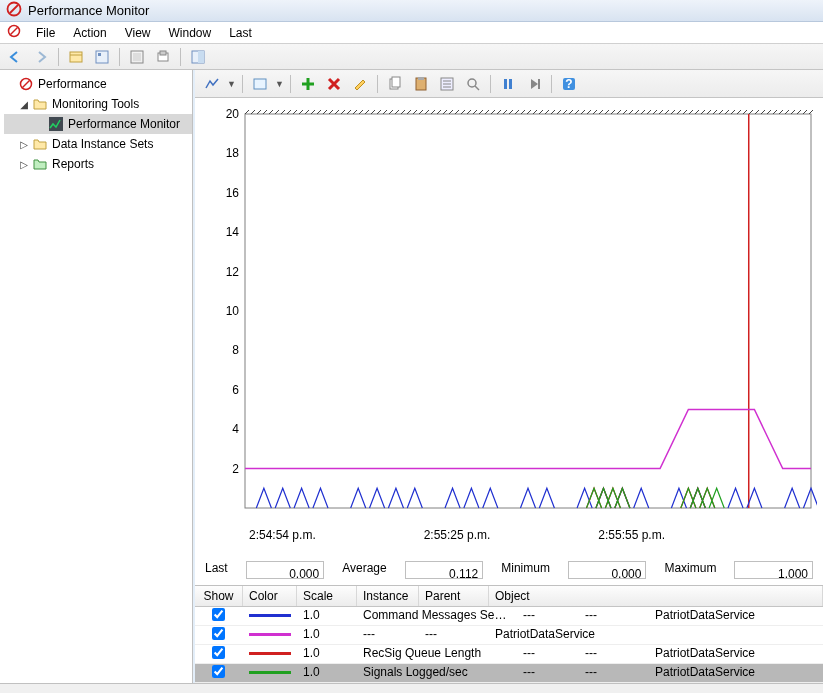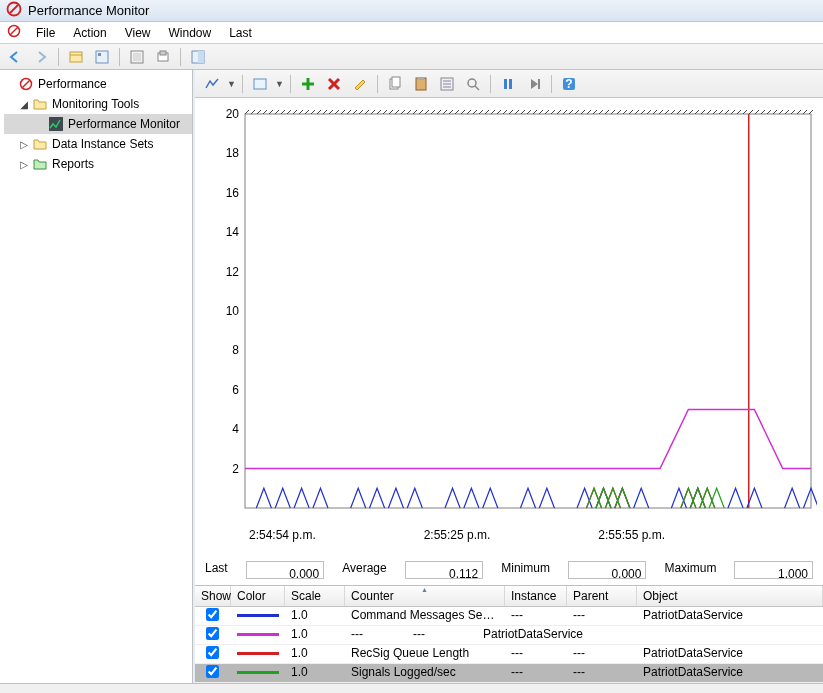--- a/index.html
+++ b/index.html
@@ -29,21 +29,21 @@
   .stats-row { display:flex; padding: 8px 10px 6px 10px; gap:18px; align-items:flex-start;}
   .stats-row label { }
   .stats-row .box { flex:1; border:1px solid #bfbfbf; height:18px; background:#fff; padding: 4px 4px; text-align:right; line-height:16px;}
   .grid { border-top:1px solid #c0c0c0; }
   .grid-head { display:flex; background: linear-gradient(#fdfdfd,#ececec); border-bottom:1px solid #c4c4c4; }
   .grid-head .cell { border-right:1px solid #d8d8d8; padding:3px 6px; font-size:12px; position:relative;}
   .grid-head .cell.sorted::after { content:"▴"; position:absolute; left:50%; top:-1px; transform:translateX(-50%); font-size:8px; color:#5b7fb2; }
   .grid-body .row { display:flex; border-bottom:1px solid #eee; }
   .grid-body .row.selected { background:#b8b8b8; }
   .grid-body .cell { padding:1px 6px; border-right:1px solid transparent;}
-  .col-show { width:36px; text-align:center;}
+  .col-show { width:48px; text-align:center;}
   .col-color { width:54px;}
   .col-scale { width:60px;}
   .col-counter { width:160px; overflow:hidden; text-overflow:ellipsis; white-space:nowrap;}
   .col-inst { width:62px;}
   .col-parent { width:70px;}
   .col-obj { flex:1;}
   .color-swatch { height:3px; width:42px; display:inline-block; vertical-align:middle;}
   .status-bar { height:10px; border-top:1px solid #c0c0c0; background:#f0f0f0;}
   
   .svg16 { width:16px; height:16px; }
@@ -384,21 +384,20 @@
       <div class="box">0.000</div>
       <label>Maximum</label>
       <div class="box">1.000</div>
     </div>
 
     <div class="grid">
       <div class="grid-head">
         <div class="cell col-show">Show</div>
         <div class="cell col-color">Color</div>
         <div class="cell col-scale">Scale</div>
-        <div class="cell col-counter sorted">Counter</div>
         <div class="cell col-inst">Instance</div>
         <div class="cell col-parent">Parent</div>
         <div class="cell col-obj">Object</div>
       </div>
       <div class="grid-body" id="grid-body">
           <div class="row">
             <div class="cell col-show"><input type="checkbox" checked="" style=""></div>
             <div class="cell col-color"><span class="color-swatch" style="background:#2030d0"></span></div>
             <div class="cell col-scale">1.0</div>
             <div class="cell col-counter">Command Messages Sen...</div>

